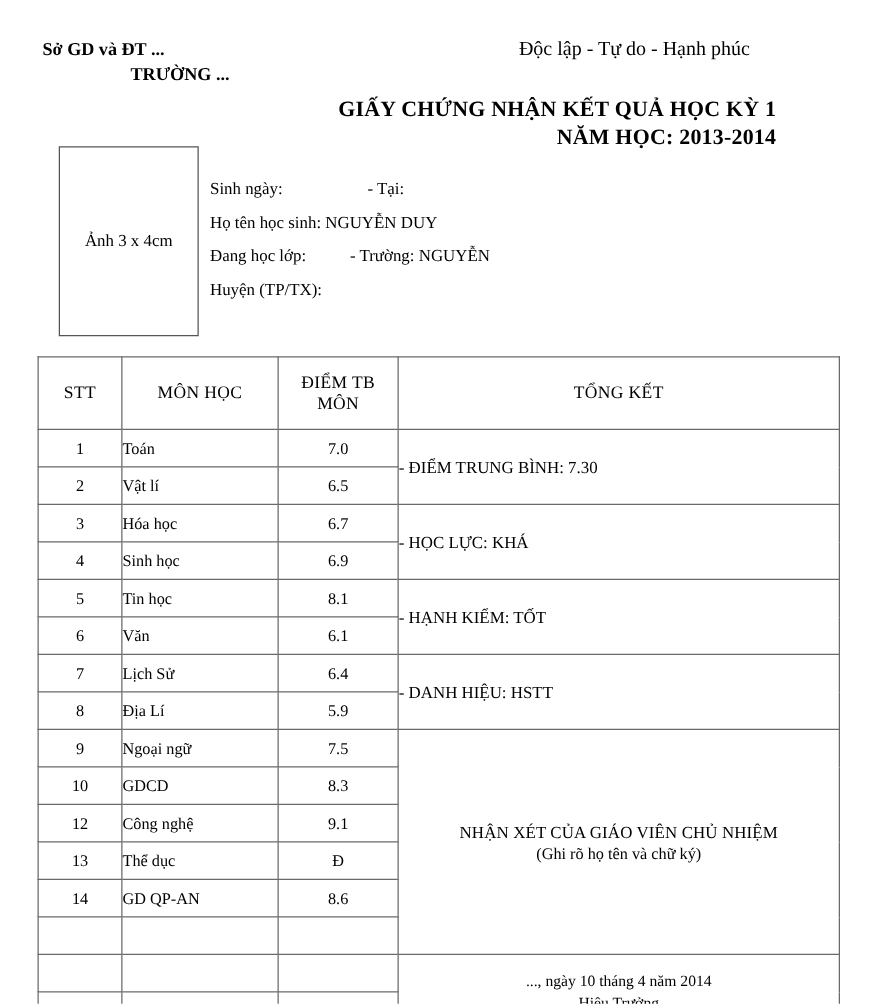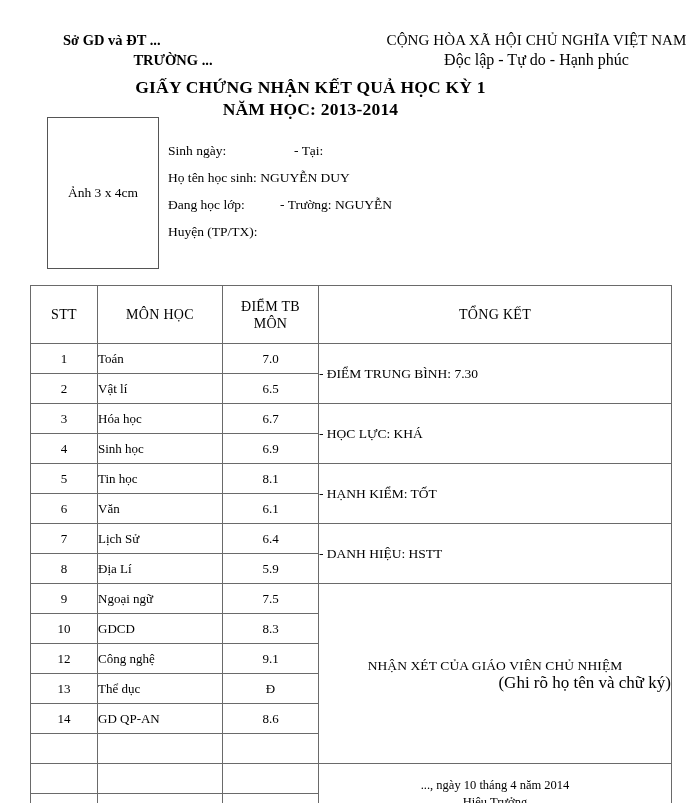--- a/index.html
+++ b/index.html
@@ -18,21 +18,20 @@
     -webkit-font-smoothing: antialiased;
   }
 
   
   .hdr {
     position: absolute;
     top: 30px;
     left: 0;
     width: 615px;
     height: 54px;
-    margin-left: 29px;
   }
   .hdr-left {
     position: absolute;
     left: 30px;
     top: 0;
     width: 210px;
     font-weight: bold;
     font-size: 14.5px;
     line-height: 20px;
   }
@@ -56,21 +55,21 @@
     font-size: 16px;
     line-height: 20px;
   }
 
   
   .title-block {
     position: absolute;
     top: 76px;
     left: 0;
     width: 621px;
-    text-align: center;
+    text-align: right;
   }
   .title-block .t1 {
     font-size: 17.5px;
     font-weight: bold;
     line-height: 22px;
     letter-spacing: .2px;
   }
   .title-block .t2 {
     font-size: 17.5px;
     font-weight: bold;
@@ -165,23 +164,22 @@
     text-align: center;
     vertical-align: top;
     padding-top: 6px;
   }
   td.comment .cm1 {
     font-size: 13.5px;
     line-height: 18px;
     letter-spacing: .1px;
   }
   td.comment .cm2 {
-    font-size: 17px;
+    font-size: 13px;
     line-height: 16px;
-    text-align: right;
   }
   td.sign {
     text-align: center;
     vertical-align: top;
     padding-top: 4px;
   }
   td.sign .s1 {
     font-size: 12.5px;
     line-height: 17px;
   }
@@ -193,21 +191,20 @@
 </style>
 </head>
 <body>
 
 <div class="hdr">
   <div class="hdr-left">
     <div class="l1">Sở GD và ĐT ...</div>
     <div class="l2">TRƯỜNG ...</div>
   </div>
   <div class="hdr-right">
-    <div class="nation">CỘNG HÒA XÃ HỘI CHỦ NGHĨA VIỆT NAM</div>
     <div class="motto">Độc lập - Tự do - Hạnh phúc</div>
   </div>
 </div>
 
 <div class="title-block">
   <div class="t1">GIẤY CHỨNG NHẬN KẾT QUẢ HỌC KỲ 1</div>
   <div class="t2">NĂM HỌC: 2013-2014</div>
 </div>
 
 <div class="photo-box">

